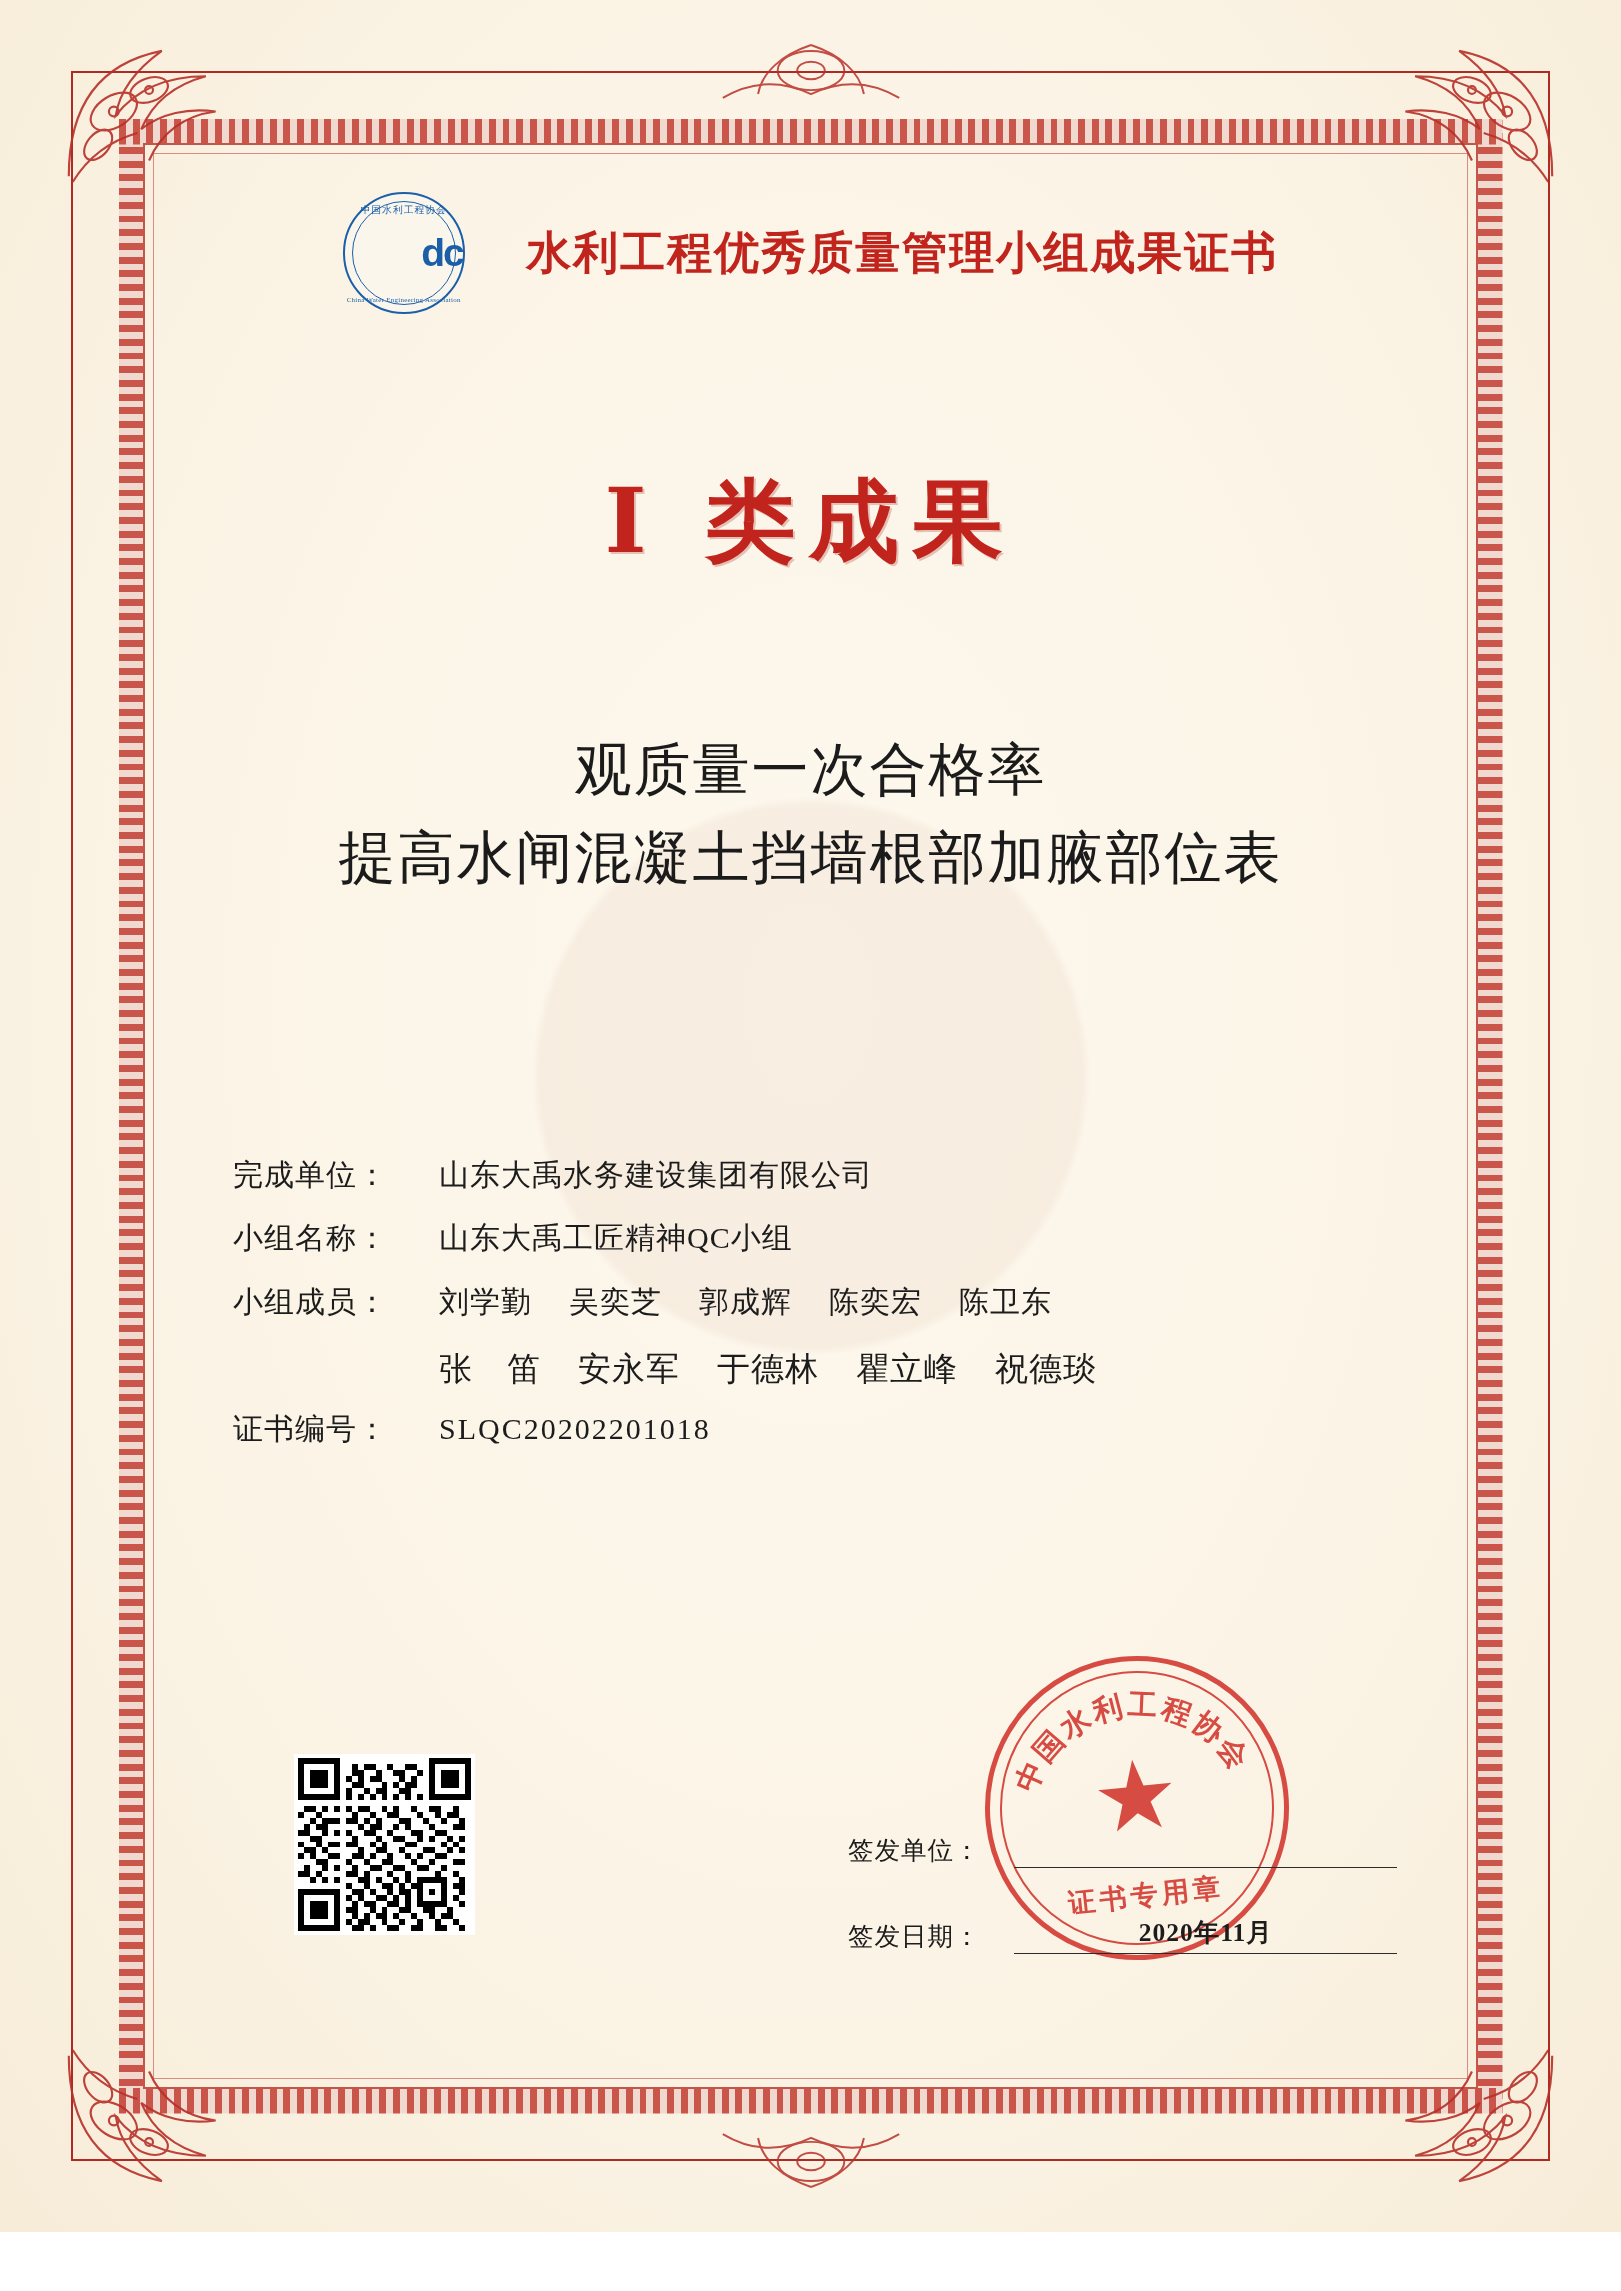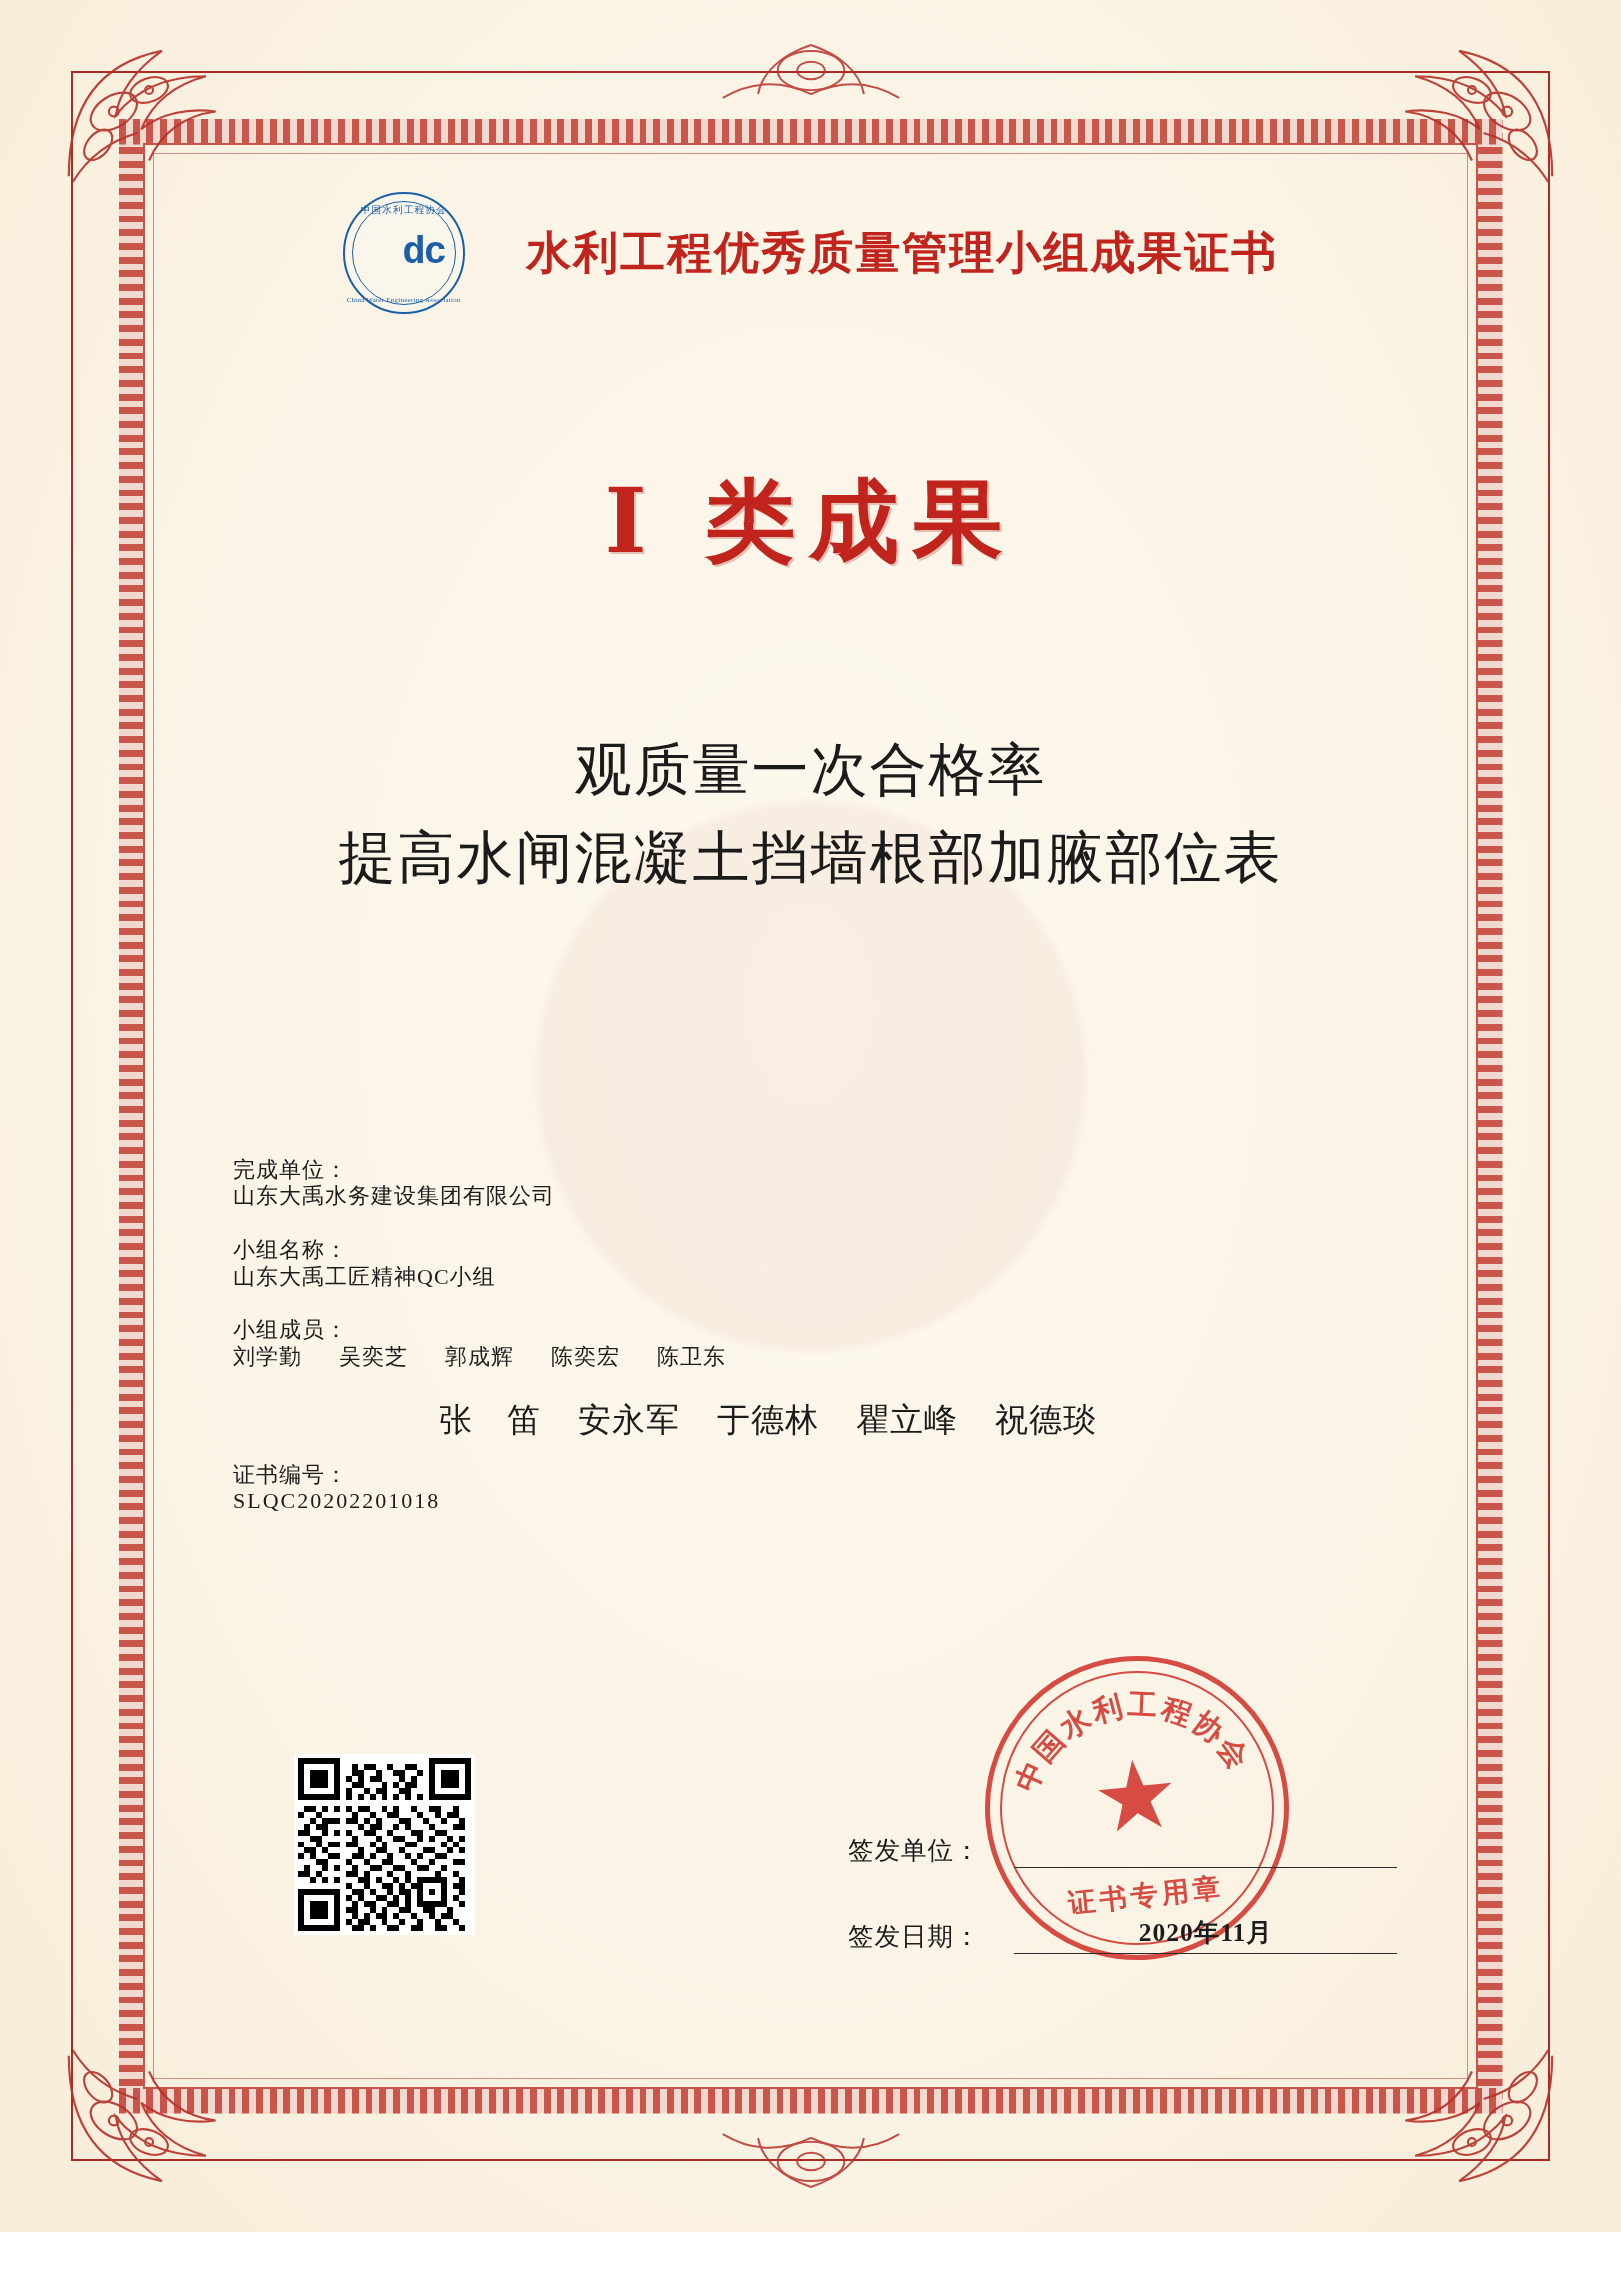--- a/index.html
+++ b/index.html
@@ -106,25 +106,25 @@
   .assoc-seal .ring {
     position: absolute;
     inset: 6.9px;
     border-radius: 50%;
     border: 1px solid #1a5fa8;
   }
   .assoc-seal .mono {
     position: absolute;
     left: 0; right: 0;
     top: 37px;
-    text-align: center;
+    text-align: right;
     font-size: 39px;
     font-weight: bold;
     color: #1a5fa8;
-    font-family: Liberation Mono, monospace;
+    font-family: Liberation Sans, sans-serif;
     letter-spacing: -2px;
     padding-left: 40px;
   }
   .assoc-seal .cn-top {
     position: absolute;
     left: 0; right: 0; top: 9.8px;
     text-align: center;
     font-size: 9.8px;
     color: #1a5fa8;
     letter-spacing: 1px;
@@ -180,23 +180,22 @@
     position: absolute;
     left: 233px;
     top: 1157px;
     width: 1098px;
     color: #1c1c1c;
   }
   .row {
     display: flex;
     align-items: baseline;
     margin-bottom: 27.4px;
-    font-size: 22px;
+    font-size: 30px;
     line-height: 1.2;
-    flex-direction: column;
   }
   .row .label {
     flex: none;
     width: 206px;
     letter-spacing: 1px;
   }
   .row .value {
     letter-spacing: 1px;
   }
   .members .value {

